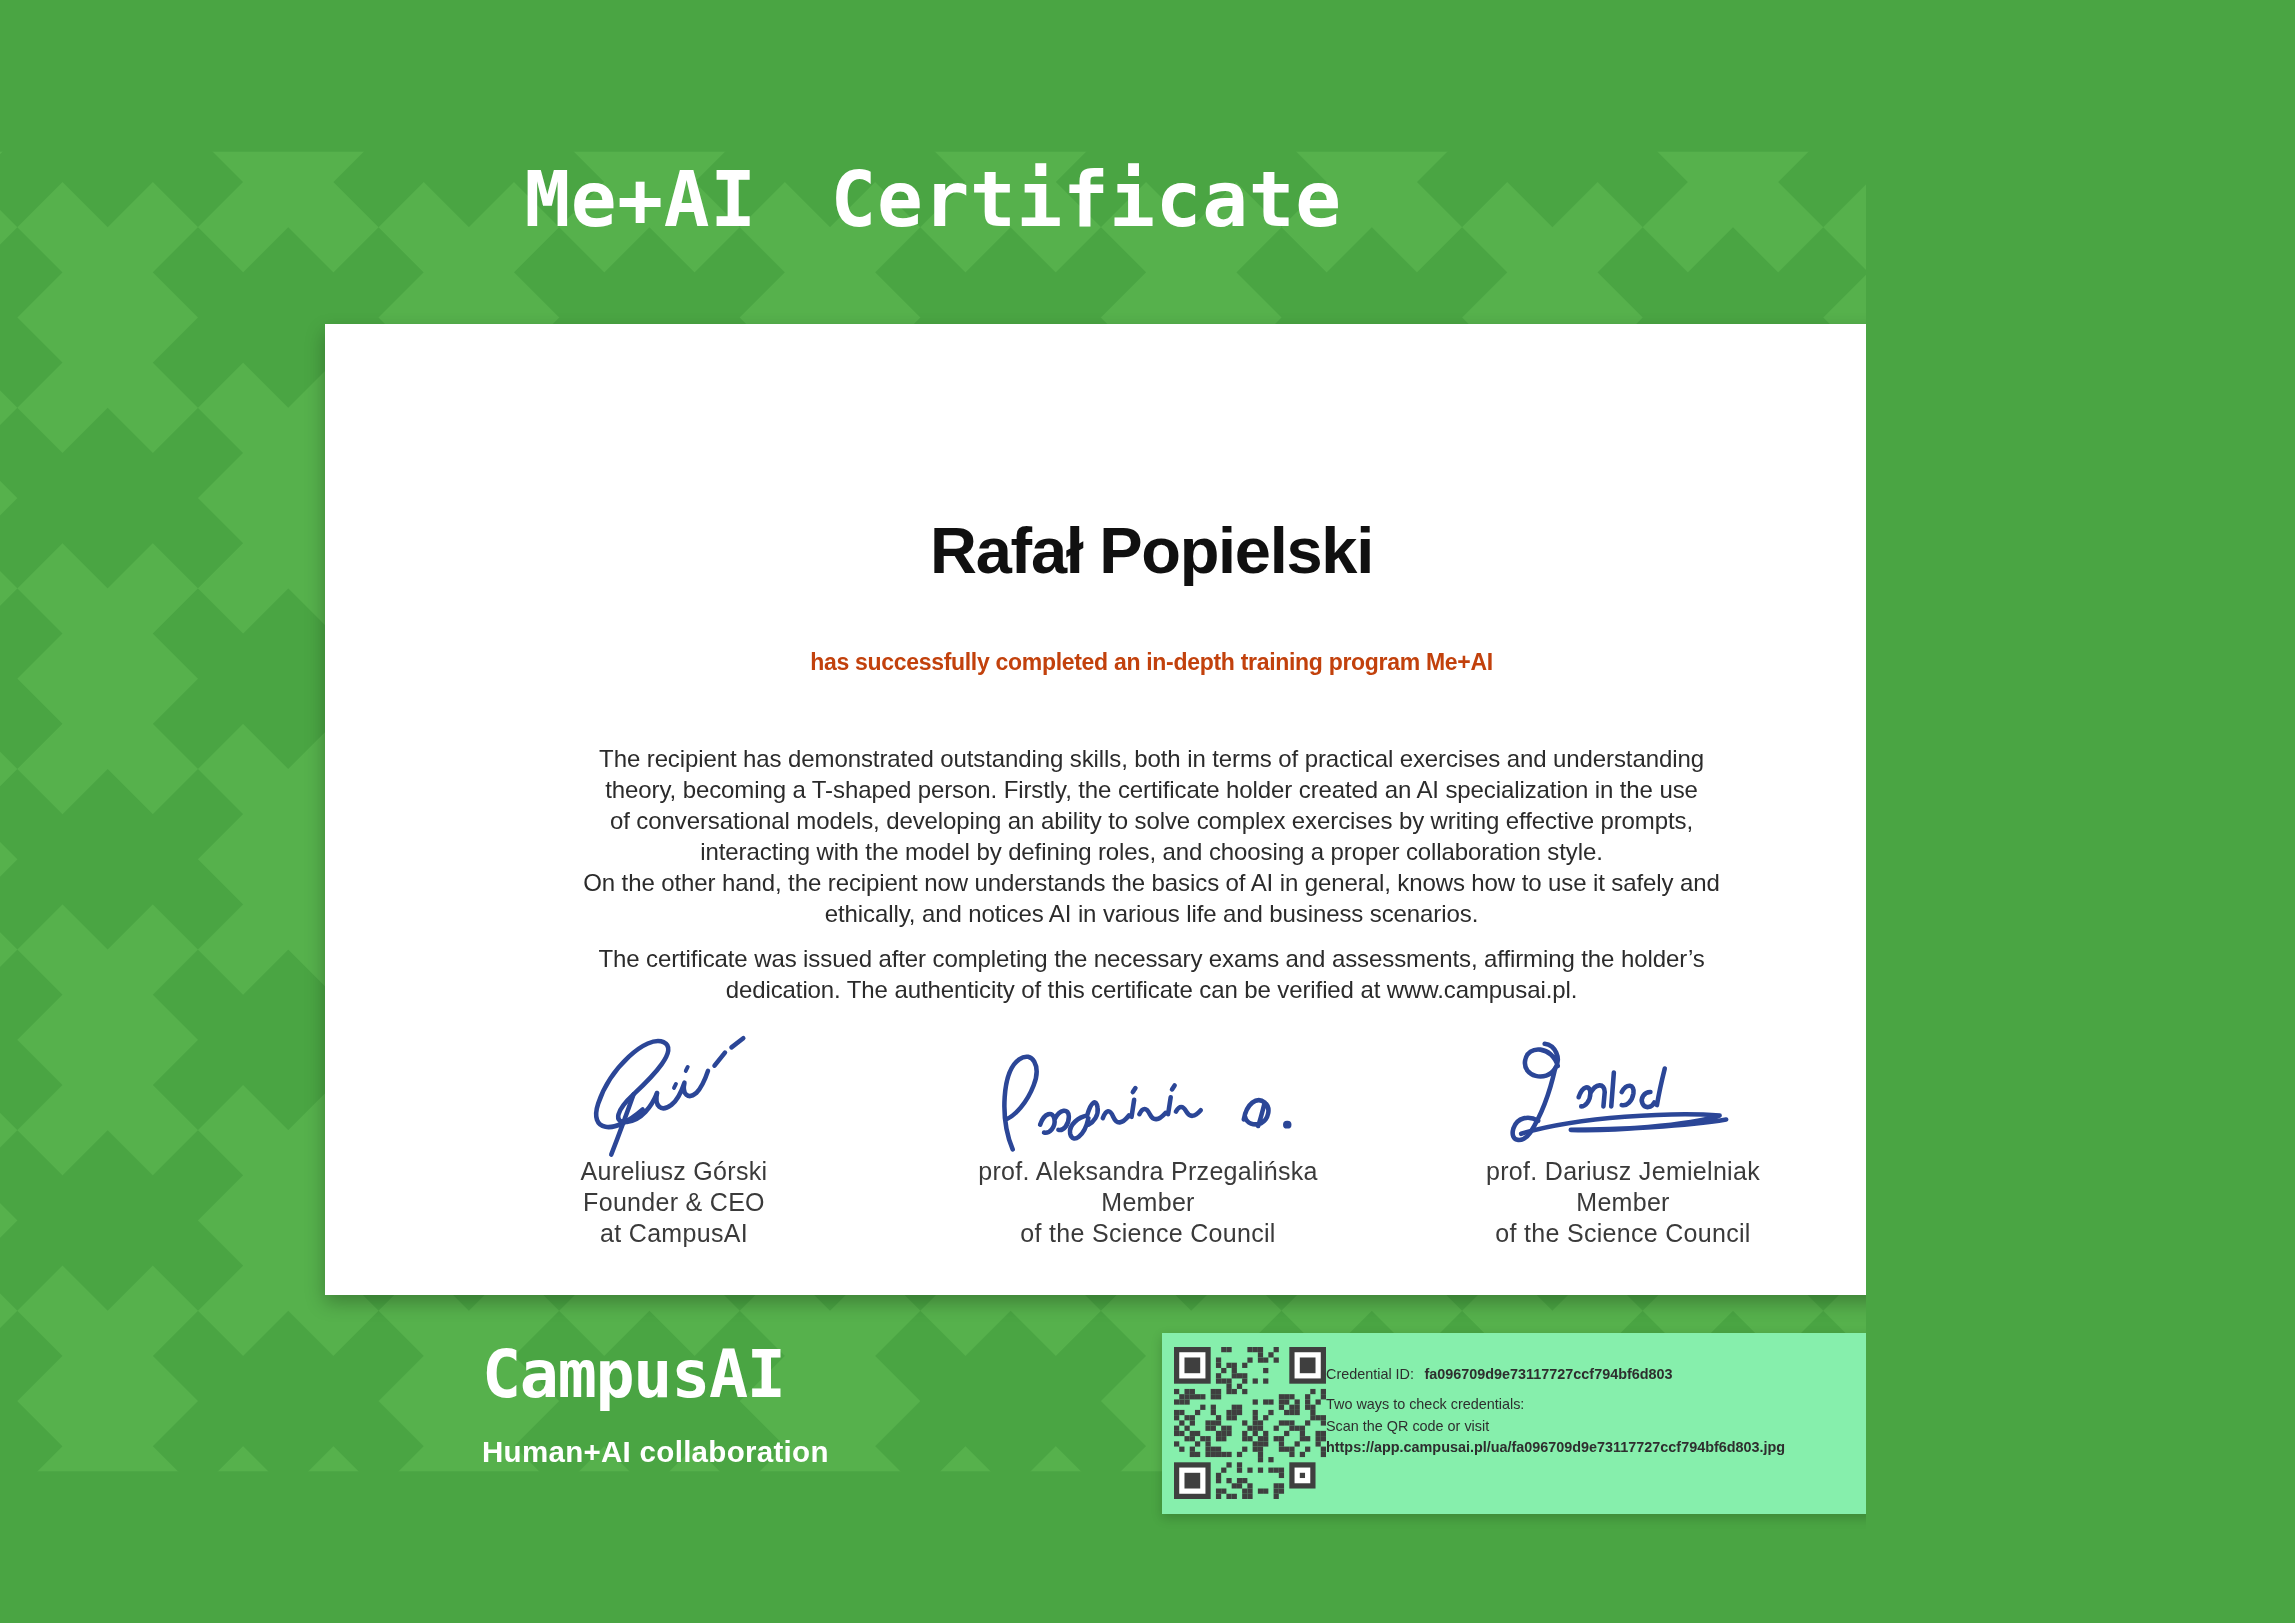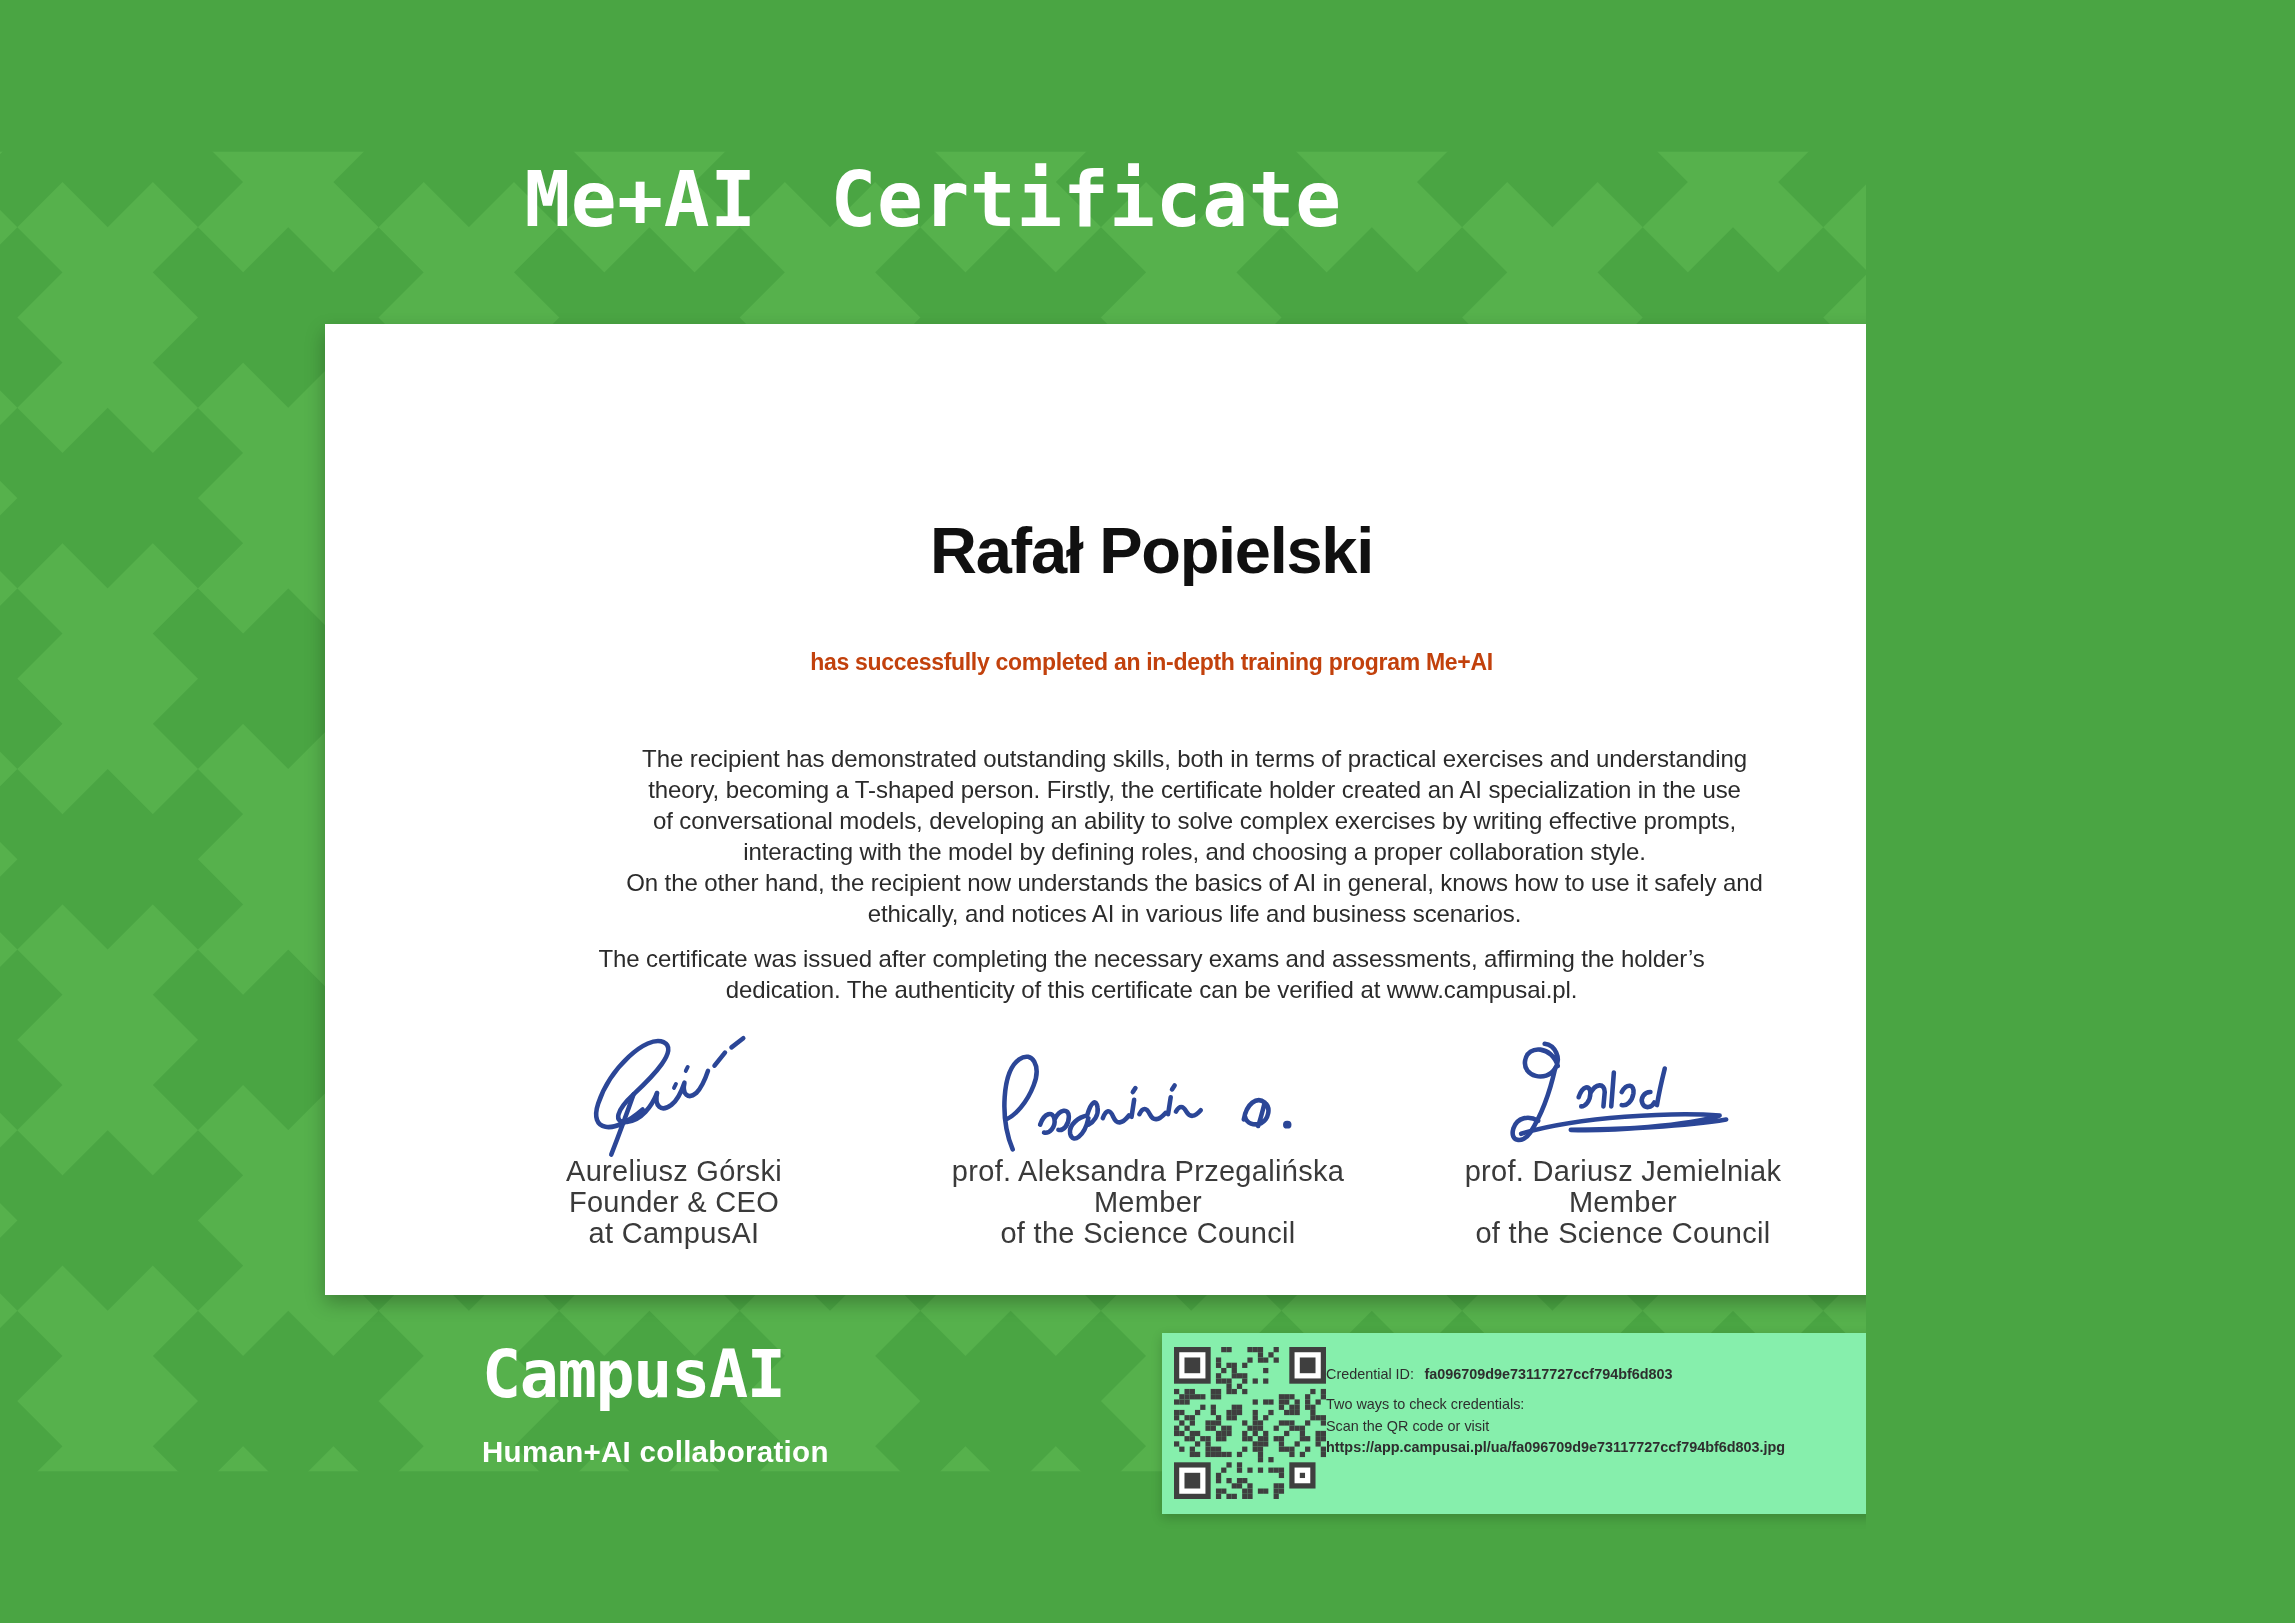--- a/index.html
+++ b/index.html
@@ -19,30 +19,30 @@
     position:absolute;left:325px;top:324px;width:1653px;height:971px;
     background:#ffffff;box-shadow:0 7.9px 18.3px rgba(0,0,0,0.28);z-index:2;
   }
   .card .centered{position:absolute;left:0;width:100%;text-align:center;}
   .cert-date{top:98px;font-size:22px;font-weight:bold;color:#1d1d1d;letter-spacing:0.7px;}
   .cert-name{top:189px;font-size:65px;font-weight:bold;color:#101010;letter-spacing:-1.3px;}
   .cert-subtitle{top:325px;font-size:23px;font-weight:bold;color:#c2410c;letter-spacing:-0.3px;}
   .cert-para{
     font-size:24px;line-height:31px;color:#2b2b2b;white-space:pre-line;letter-spacing:-0.1px;
   }
-  .para-1{top:419px;padding-left:43px;}
+  .para-1{top:419px;}
   .para-2{top:619px;}
 
   .sig-col{position:absolute;top:733px;width:458px;text-align:center;}
   .sig-col-1{left:120px;}
   .sig-col-2{left:594px;}
   .sig-col-3{left:1069px;}
   .sig-art{height:99px;display:flex;align-items:flex-end;justify-content:center;overflow:visible;}
   .sig-art svg{overflow:visible;}
-  .sig-caption{font-size:29px;line-height:31px;color:#3a3a3a;letter-spacing:0.3px;}
+  .sig-caption{font-size:25px;line-height:31px;color:#3a3a3a;letter-spacing:0.3px;}
 
   .logo-block{position:absolute;left:482px;top:1341px;color:#ffffff;z-index:1;}
   .logo-text{
     font-family:"DejaVu Sans Mono",monospace;font-weight:bold;
     font-size:65px;line-height:1.05;letter-spacing:-1.3px;
   }
   .logo-tagline{font-size:29.5px;font-weight:bold;letter-spacing:0.3px;margin-top:26px;}
 
   .qr-box{
     position:absolute;left:1162px;top:1305px;width:740px;height:181px;

